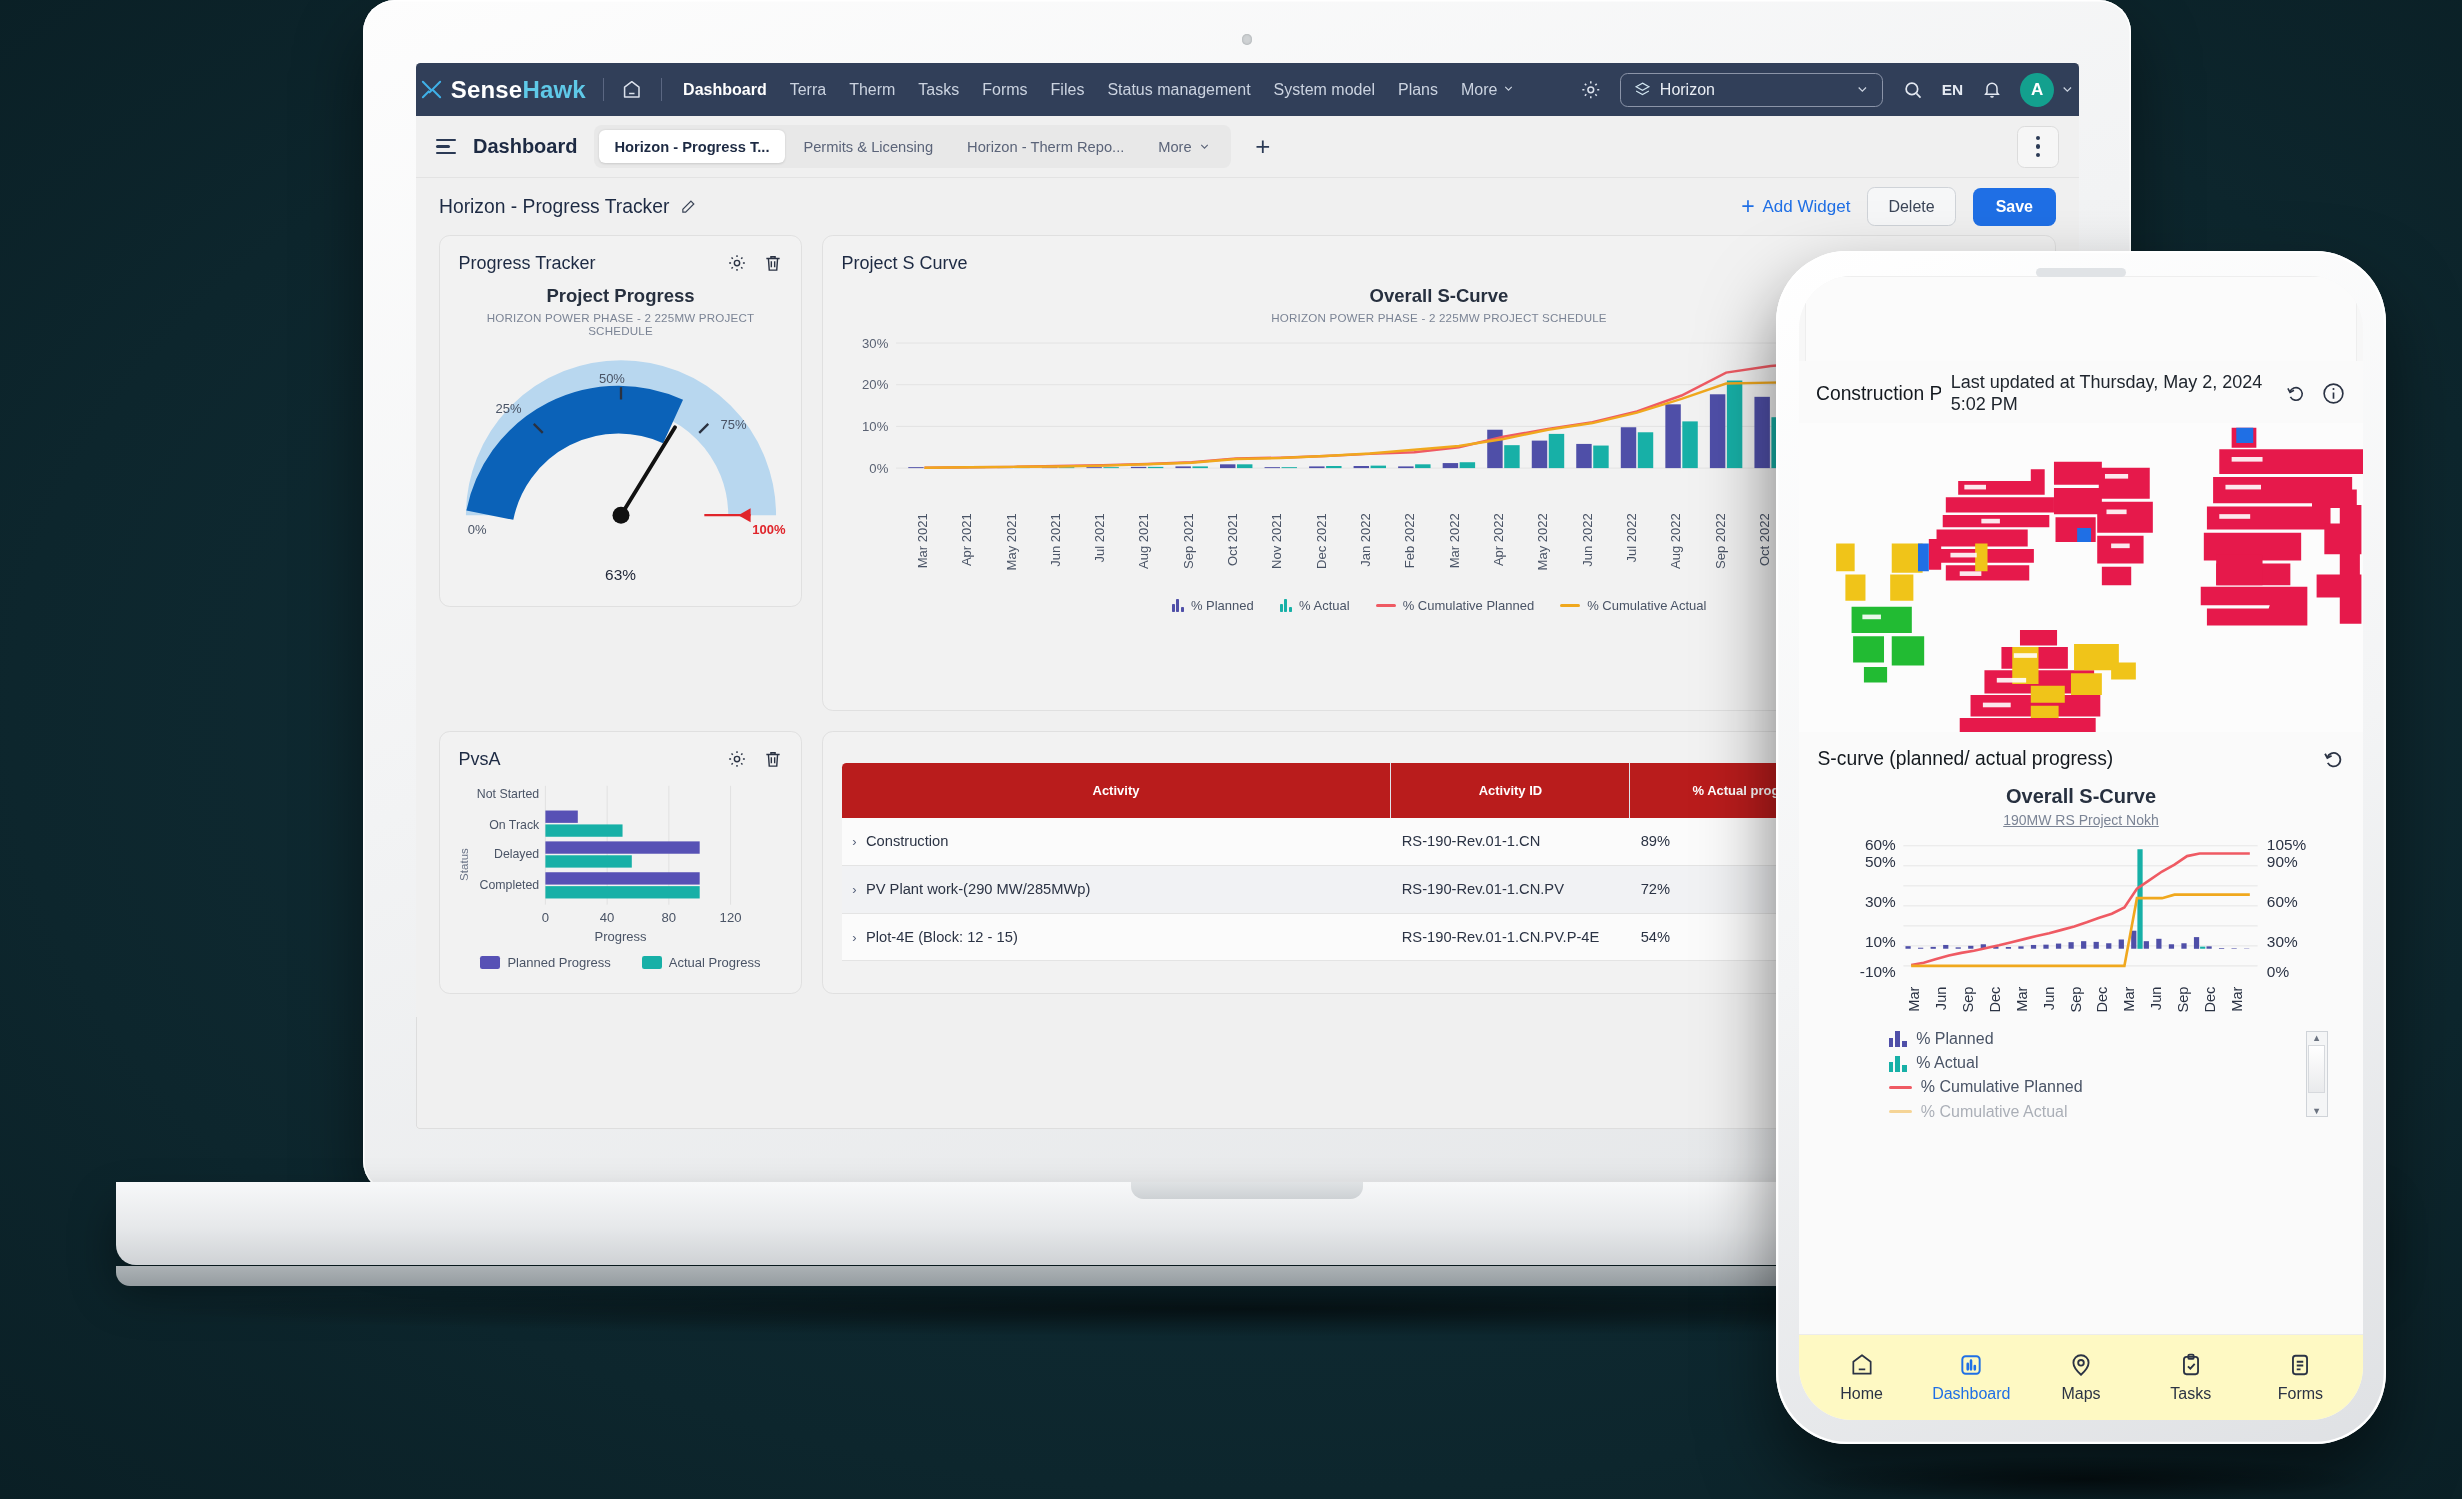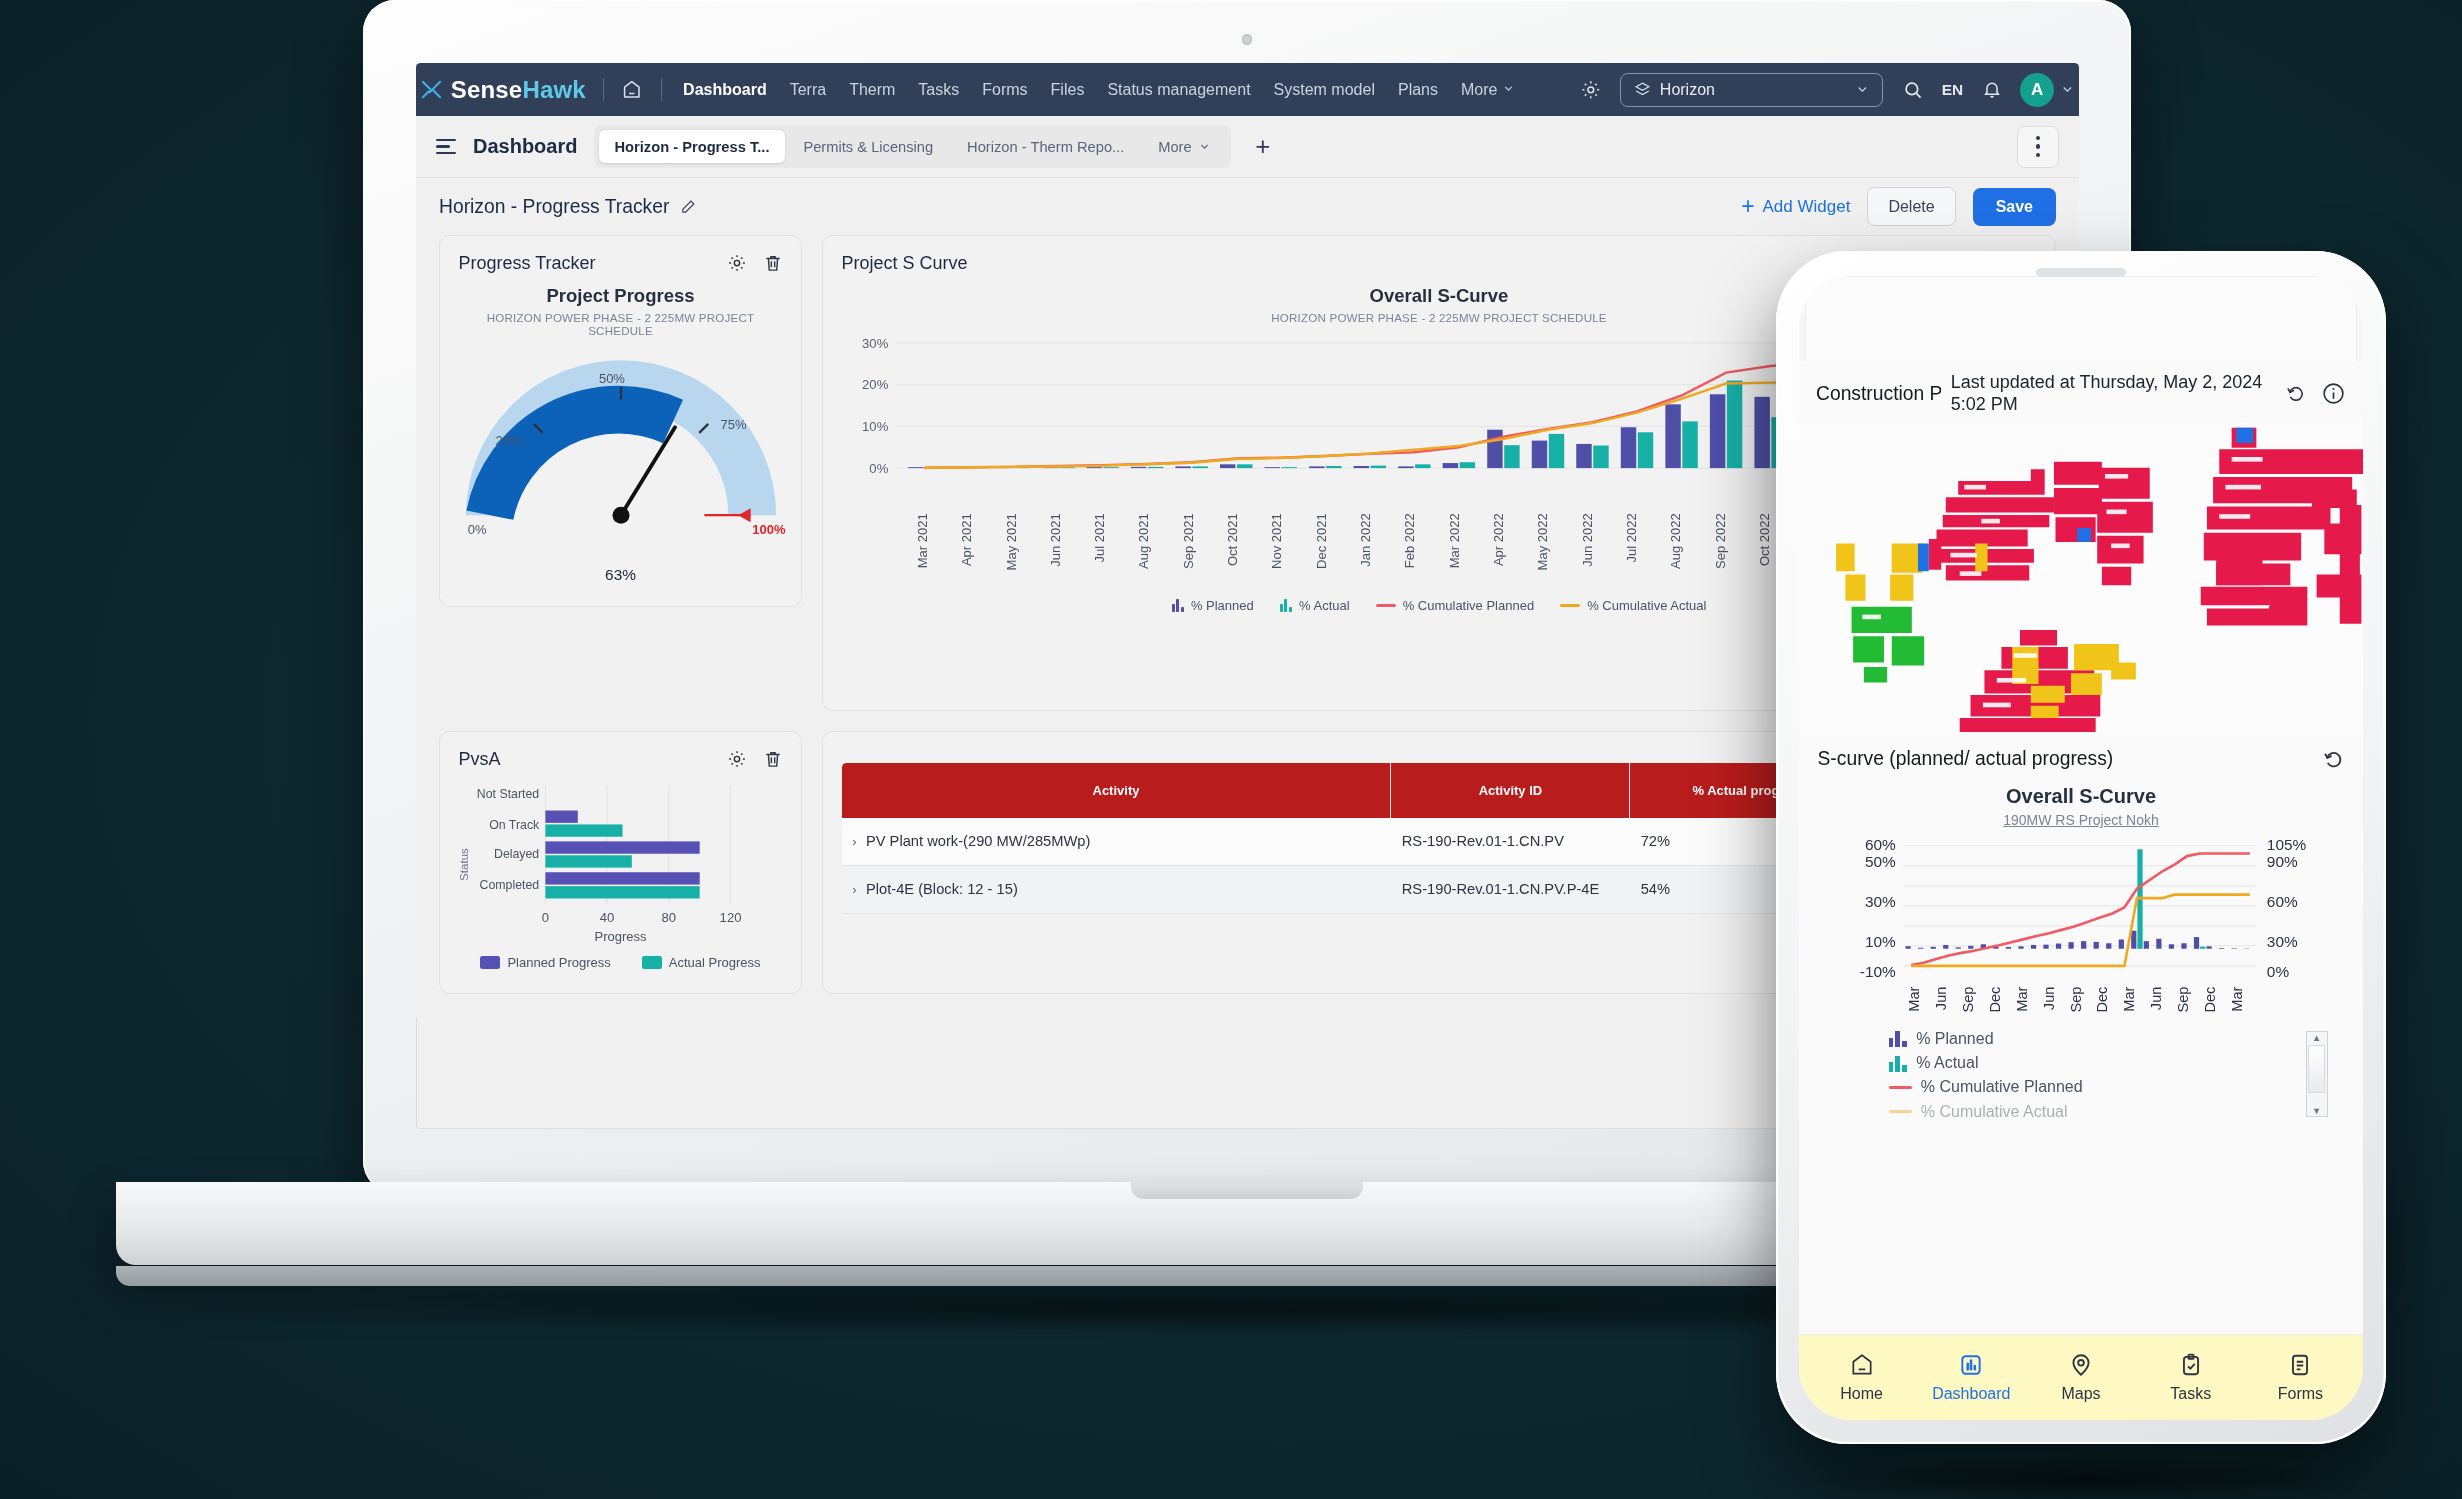--- a/index.html
+++ b/index.html
@@ -339,21 +339,21 @@
 
               <g>
                 <line x1="318" y1="205" x2="378" y2="205" stroke="#e0252b" stroke-width="3"></line>
                 <polygon points="378,196 378,214 362,205" fill="#e0252b"></polygon>
               </g>
 
               <line x1="210" y1="205" x2="280" y2="91" stroke="#111111" stroke-width="5" stroke-linecap="round"></line>
               <circle cx="210" cy="205" r="11" fill="#111111"></circle>
             </svg>
             <span class="gauge-lbl" style="left:9.3px;bottom:21.6px;">0%</span>
-            <span class="gauge-lbl" style="left:37px;top:76px;">25%</span>
+            <span class="gauge-lbl" style="left:37px;top:44px;">25%</span>
             <span class="gauge-lbl" style="left:50%;margin-left:-21.6px;top:14px;">50%</span>
             <span class="gauge-lbl" style="right:36px;top:60px;">75%</span>
             <span class="gauge-lbl" style="right:-3.1px;bottom:21.6px;color:#e0252b;font-weight:700;">100%</span>
             <span class="gauge-val">63%</span>
           </div>
         </div>
 
         <div class="card" style="height:476px;overflow:hidden;">
           <div class="card-hd">
             <span class="card-ttl">Project S Curve</span>
@@ -562,20 +562,28 @@
           <table class="act">
             <thead>
               <tr>
                 <th style="width:46%">Activity</th>
                 <th style="width:20%">Activity ID</th>
                 <th style="width:20%">% Actual progress</th>
                 <th style="width:14%"></th>
               </tr>
             </thead>
             <tbody>
+              <tr>
+                <td>
+                  <span class="chev">›</span><span>Construction</span>
+                </td>
+                <td>RS-190-Rev.01-1.CN</td>
+                <td>89%</td>
+                <td></td>
+              </tr>
               <tr>
                 <td>
                   <span class="chev">›</span><span>PV Plant work-(290 MW/285MWp)</span>
                 </td>
                 <td>RS-190-Rev.01-1.CN.PV</td>
                 <td>72%</td>
                 <td></td>
               </tr>
               <tr>
                 <td>

